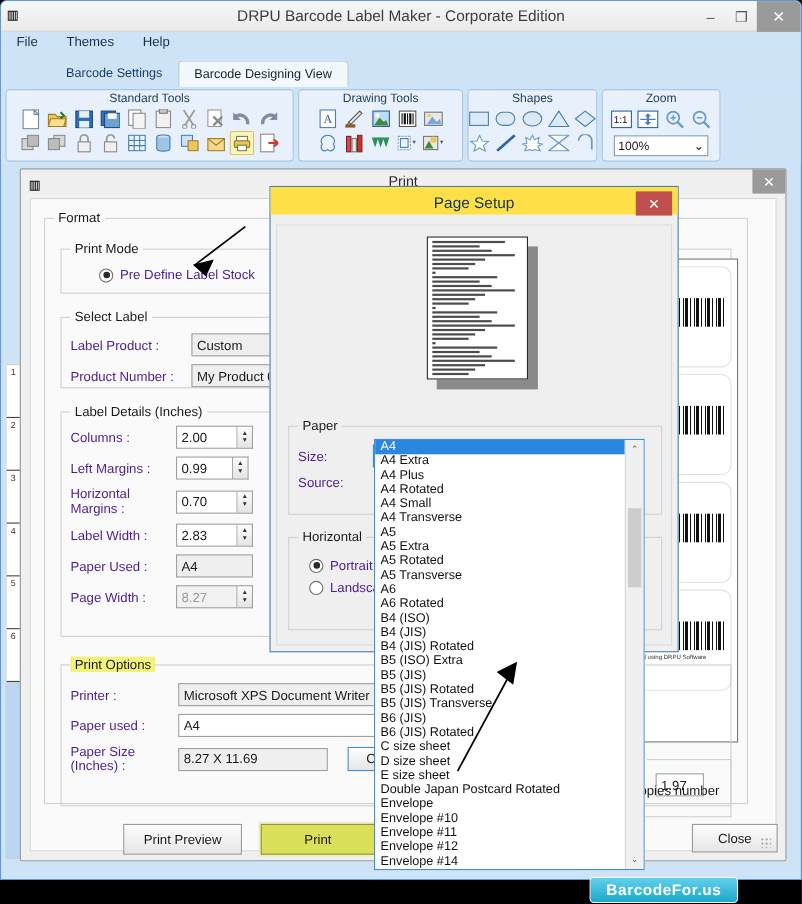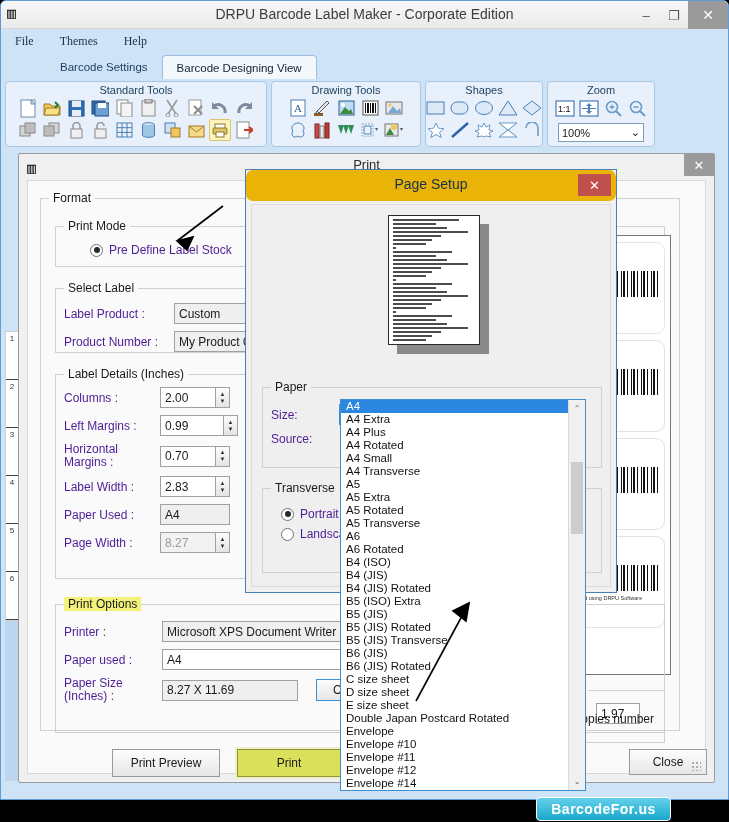--- a/index.html
+++ b/index.html
@@ -32,21 +32,21 @@
     position:absolute; left:0; right:0; top:5px; text-align:center;
     font-size:14px; color:#3c3c3c;
   }
   .winbtns { position:absolute; right:0; top:0; height:28px; display:flex; }
   .winbtn {
     width:28px; height:28px; display:flex; align-items:center; justify-content:center;
     font-size:13px; color:#555; background:transparent;
   }
   .winbtn.close { width:40px; background:#9a9a9a; color:#fff; font-size:14px; }
 
-  .menubar { height:24px; background:#cfe3f7; padding-left:10px; display:flex; align-items:center; gap:18px;font-family:Liberation Serif, serif; }
+  .menubar { height:24px; background:#cfe3f7; padding-left:10px; display:flex; align-items:flex-start; gap:18px; }
   .menubar .mi { font-size:12px; color:#16314d; padding:2px 4px; }
 
   .tabstrip { height:26px; background:#cfe3f7; padding-left:45px; display:flex; align-items:flex-end; gap:0; }
   .tab {
     height:24px; padding:0 14px; display:flex; align-items:center;
     font-size:11.5px; color:#1c3d5e; border-radius:4px 4px 0 0;
   }
   .tab.active { background:#f3f8fd; border:1px solid #9dbfdf; border-bottom:none; color:#123; }
 
   
@@ -136,21 +136,21 @@
     background:repeating-linear-gradient(to right,#111 0 1px,#fff 1px 2px,#111 2px 4px,#fff 4px 6px,#111 6px 7px,#fff 7px 10px);
   }
   .lbl-card .t3 { font-size:5.5px; color:#333; margin-top:4px; }
 
   
   .page-setup {
     position:absolute; left:244px; top:168px; width:372px; height:424px;
     background:#f0f0f0; border:1px solid #4a7fb5;
   }
   .ps-title {
-    height:31px; background:#eab308; position:relative;border-radius:7px;
+    height:25px; background:#fde047; position:relative;
   }
   .ps-title .t { position:absolute; left:0; right:0; top:6px; text-align:center;
                  font-size:14px; color:#16314d; }
   .ps-close {
     position:absolute; right:5px; top:4px; width:33px; height:22px; background:#c0504d;
     color:#fff; display:flex; align-items:center; justify-content:center; font-size:13px;
   }
   .ps-body { position:absolute; left:5px; top:34px; right:5px; bottom:5px; background:#efefef;
              border:1px solid #dcdcdc; }
   .paper-preview {
@@ -582,21 +582,21 @@
           <div class="row">
             <span class="lbl" style="width:96px">Columns :</span>
             <span class="tbox white" style="width:56px">2.00</span>
             <span class="spin">
                 <i>▲</i>
                 <i>▼</i>
               </span>
           </div>
           <div class="row">
             <span class="lbl" style="width:96px">Left Margins :</span>
-            <span class="tbox white" style="width:64px">0.99</span>
+            <span class="tbox white" style="width:52px">0.99</span>
             <span class="spin">
                 <i>▲</i>
                 <i>▼</i>
               </span>
           </div>
           <div class="row">
             <span class="lbl" style="width:96px; line-height:13px">Horizontal Margins :</span>
             <span class="tbox white" style="width:56px">0.70</span>
             <span class="spin">
                 <i>▲</i>
@@ -739,21 +739,21 @@
             <span>A4</span>
             <span>⌄</span>
           </span>
         </div>
         <div class="row">
           <span class="lbl" style="width:68px">Source:</span>
         </div>
       </fieldset>
 
       <fieldset class="grp" style="left:10px; top:276px; width:340px; height:92px;">
-        <legend>Transverse</legend>
+        <legend>Horizontal</legend>
         <div class="row" style="margin:6px 0 0 10px">
           <span class="radio on"></span>
           <span class="lbl">Portrait</span>
         </div>
         <div class="row" style="margin:6px 0 0 10px">
           <span class="radio"></span>
           <span class="lbl">Landscape</span>
         </div>
       </fieldset>
     </div>

